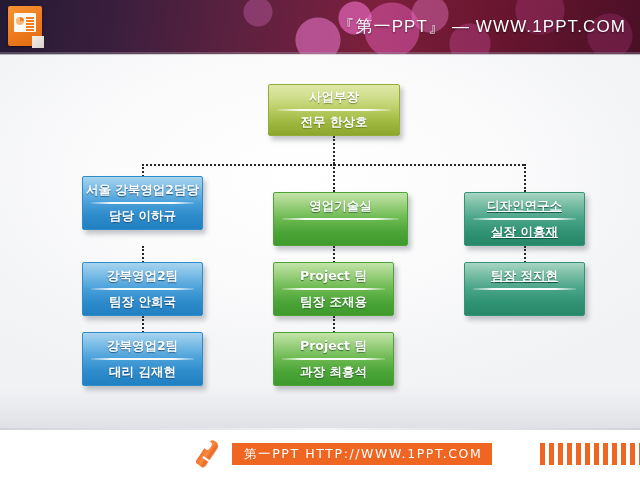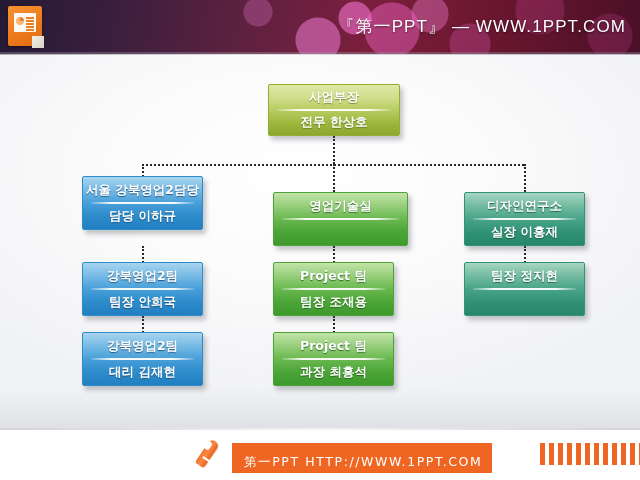--- a/index.html
+++ b/index.html
@@ -189,21 +189,21 @@
     border: 1px solid #4da338;
   }
   .node-green .ntop, .node-green .nbot { color: #ffffff; text-shadow: 0 1px 1px rgba(30,85,25,0.8); }
   .node-green .divider { background: linear-gradient(90deg, rgba(255,255,255,0.15), rgba(255,255,255,0.95) 20%, rgba(255,255,255,0.95) 80%, rgba(255,255,255,0.15)); }
 
   
   .node-teal {
     background: linear-gradient(180deg, #a9d6c4 0%, #7cc0a7 20%, #4ba589 48%, #2f9273 76%, #278868 100%);
     border: 1px solid #349277;
   }
-  .node-teal .ntop, .node-teal .nbot { color: #ffffff; text-shadow: 0 1px 1px rgba(15,75,60,0.8); }
+  .node-teal .ntop, .node-teal .nbot { color: #ffffff; text-shadow: 0 1px 1px rgba(15,75,60,0.8); text-decoration: underline; }
   .node-teal .divider { background: linear-gradient(90deg, rgba(255,255,255,0.15), rgba(255,255,255,0.95) 20%, rgba(255,255,255,0.95) 80%, rgba(255,255,255,0.15)); }
 
   
   .footer {
     position: absolute;
     left: 0; top: 428px;
     width: 640px; height: 52px;
     background: #ffffff;
   }
   .footer-rule {
@@ -242,21 +242,21 @@
     border-radius: 3px;
     transform: rotate(34deg);
   }
   .footer-bar {
     position: absolute;
     left: 232px; top: 443px;
     height: 22px;
     background: #ee6622;
     display: flex;
     align-items: center;
-    padding: 8px 10px 0 12px;
+    padding: 0 10px 0 12px;
   }
   .footer-bar span {
     color: #ffffff;
     font-size: 12.5px;
     letter-spacing: 1.6px;
     white-space: nowrap;
     font-family: "DejaVu Sans", "Liberation Sans", sans-serif;
   }
   .stripes {
     position: absolute;

